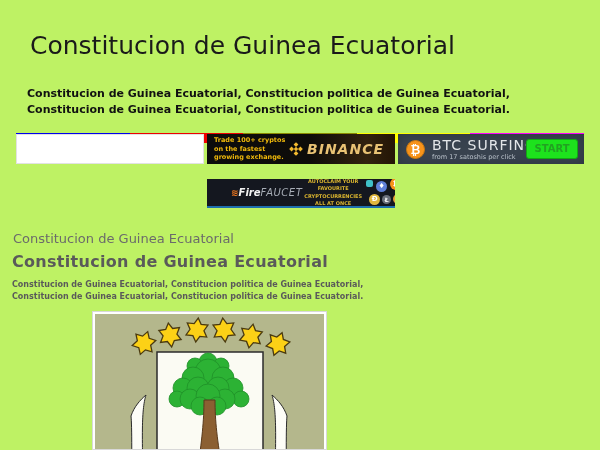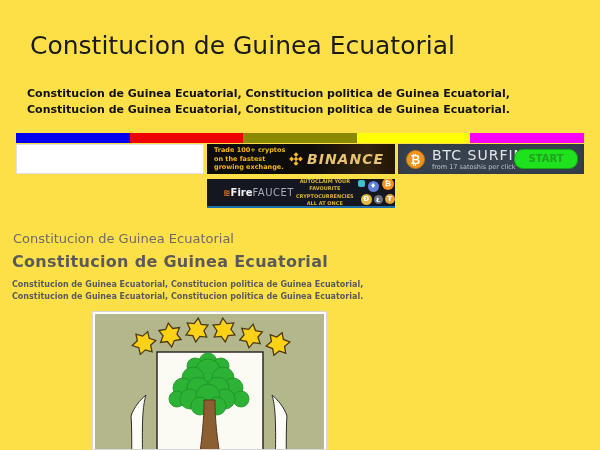--- a/index.html
+++ b/index.html
@@ -1,58 +1,58 @@
 <!DOCTYPE html>
 <html><head>
 <meta charset="utf-8">
 <style>
   * { margin:0; padding:0; box-sizing:border-box; }
   html,body { width:600px; height:450px; background:#fff; overflow:hidden;
               font-family:"DejaVu Sans", sans-serif; }
-  #page { position:relative; width:600px; height:450px; background:#fde047; }
+  #page { position:relative; width:600px; height:450px; background:#bef264; }
 
   .page-title { position:absolute; left:30px; top:31px; font-size:25px; font-weight:400;
                 color:#1a1a1a; letter-spacing:0px; }
   .page-subtitle { position:absolute; left:27px; top:86px; width:555px; font-size:11px;
                    font-weight:bold; color:#111; line-height:1.45; }
 
   .flag-bar { position:absolute; left:16px; top:133px; width:568px; height:10px; display:flex; }
   .flag-bar > div { flex:1 1 20%; height:100%; }
 
-  .ad-row1 { position:absolute; left:16px; top:144px; width:568px; height:30px; }
+  .ad-row1 { position:absolute; left:16px; top:134px; width:568px; height:30px; }
   .ad-slot-empty { position:absolute; left:0; top:0; width:188px; height:30px;
                    background:#fff; border:1px solid #e2e2e2; }
 
   .binance-ad { position:absolute; left:191px; top:0; width:188px; height:30px; cursor:pointer;
                 background:linear-gradient(90deg,#0c0c0c 0%,#0e0c09 55%,#32220f 85%,#241505 100%);
                 display:flex; align-items:center; overflow:hidden; }
   .binance-tagline { width:72px; margin-left:7px; font-size:6.5px; font-weight:bold;
                      color:#f0b90b; line-height:1.35; }
   .binance-logo { width:16px; height:16px; margin-left:2px; flex:0 0 auto; }
   .binance-word { font-size:14px; font-weight:bold; color:#e9c274; letter-spacing:1px; margin-left:3px;font-style:italic; }
 
   .btc-ad { position:absolute; left:382px; top:0; width:186px; height:30px; cursor:pointer;
             background:#39434f; display:flex; align-items:center; overflow:hidden;
             box-shadow:inset 0 0 12px #2c3540; }
   .btc-coin { width:19px; height:19px; border-radius:50%; background:#f7931a; color:#fff;
               font-size:12px; font-weight:bold; text-align:center; line-height:19px;
               margin-left:8px; flex:0 0 auto; border:1px solid #c87710; }
   .btc-text { margin-left:7px; }
   .btc-brand { font-size:14px; color:#e3e6e9; letter-spacing:1px; line-height:1; }
   .btc-tagline { font-size:6.5px; color:#b9c1c9; margin-top:1px; }
-  .btc-start { position:absolute; right:6px; top:5px; width:64px; height:20px;
-               background:#1de21d; border:1px solid #12a912; border-radius:9px;
+  .btc-start { position:absolute; right:6px; top:5px; width:52px; height:20px;
+               background:#1de21d; border:1px solid #12a912; border-radius:3px;
                font-size:10px; font-weight:bold; color:#22a122; text-align:center;
                line-height:18px; cursor:pointer; }
 
   .ad-row2 { position:absolute; left:207px; top:179px; width:188px; height:29px; }
   .firefaucet-ad { position:absolute; left:0; top:0; width:188px; height:29px; cursor:pointer;
                    background:#14171f; border-bottom:2px solid #1d6fae;
                    display:flex; align-items:center; overflow:hidden; }
-  .ff-logo { margin-left:16px; font-weight:bold; font-size:10px;
+  .ff-logo { margin-left:24px; font-style:italic; font-weight:bold; font-size:10px;
              white-space:nowrap; flex:0 0 auto; }
   .ff-flame { color:#f07820; font-size:9px; }
   .ff-fire { color:#f2f2f2; }
   .ff-faucet { color:#a7adb6; font-weight:normal; letter-spacing:0.5px; }
   .ff-tagline { flex:1; text-align:center; font-size:5px; font-weight:bold; color:#d9b42f;
                 line-height:1.5; margin-left:2px; }
   .ff-coins { position:relative; width:42px; height:29px; flex:0 0 auto; }
   .coin { position:absolute; border-radius:50%; color:#fff; font-weight:bold;
           text-align:center; }
   .coin-eth { left:14px; top:3px;  width:11px; height:11px; background:#5f7fd8; font-size:7px;  line-height:11px; }

